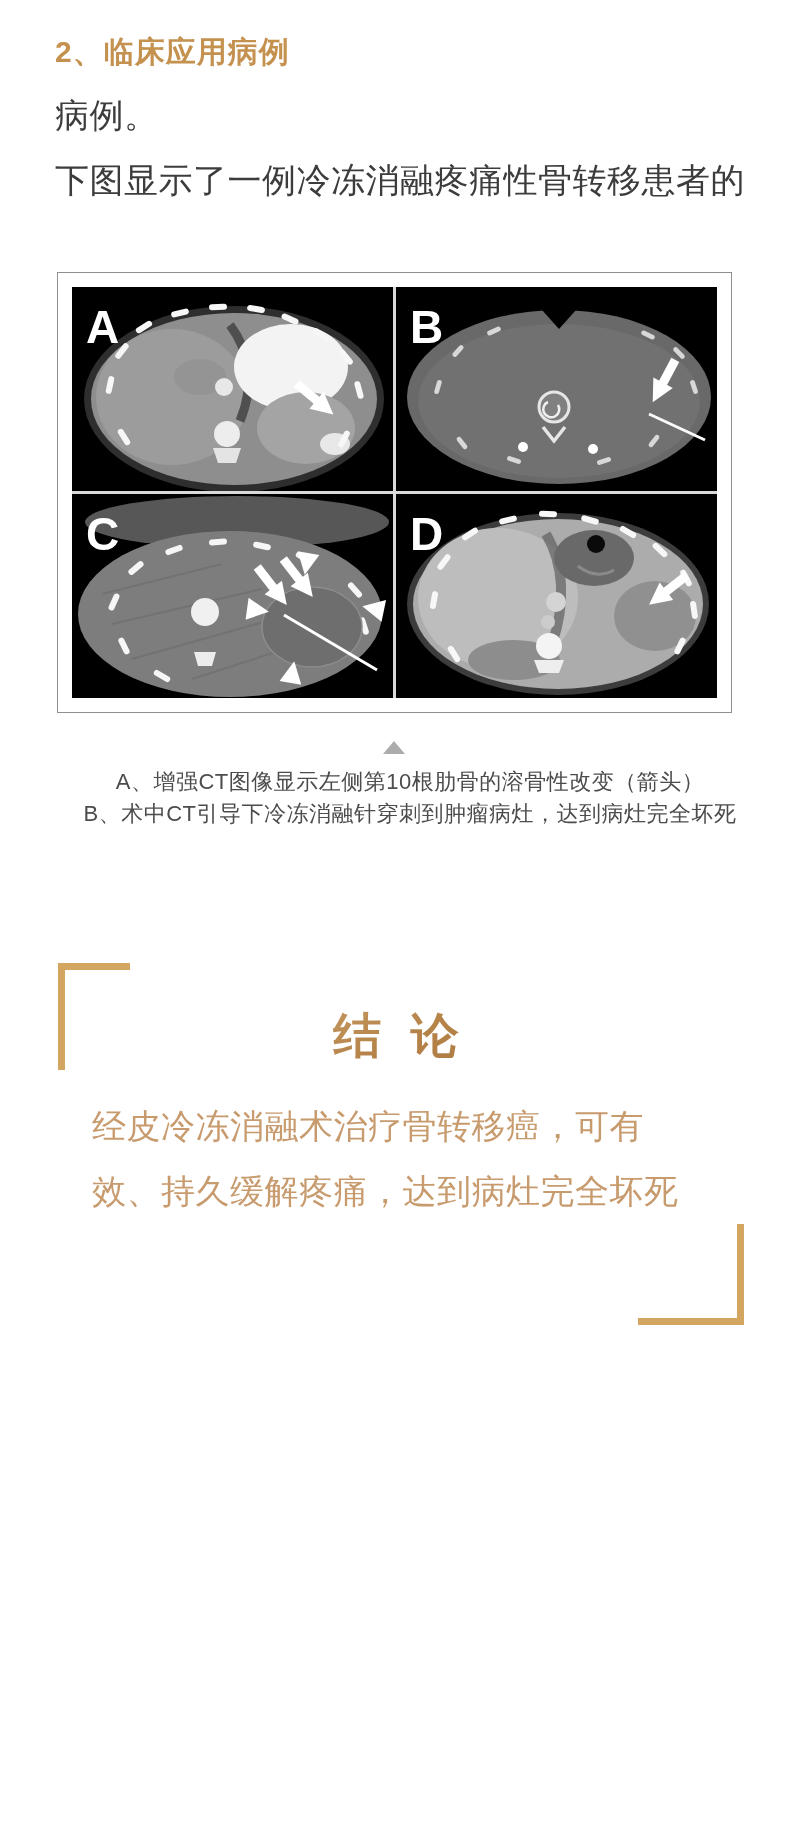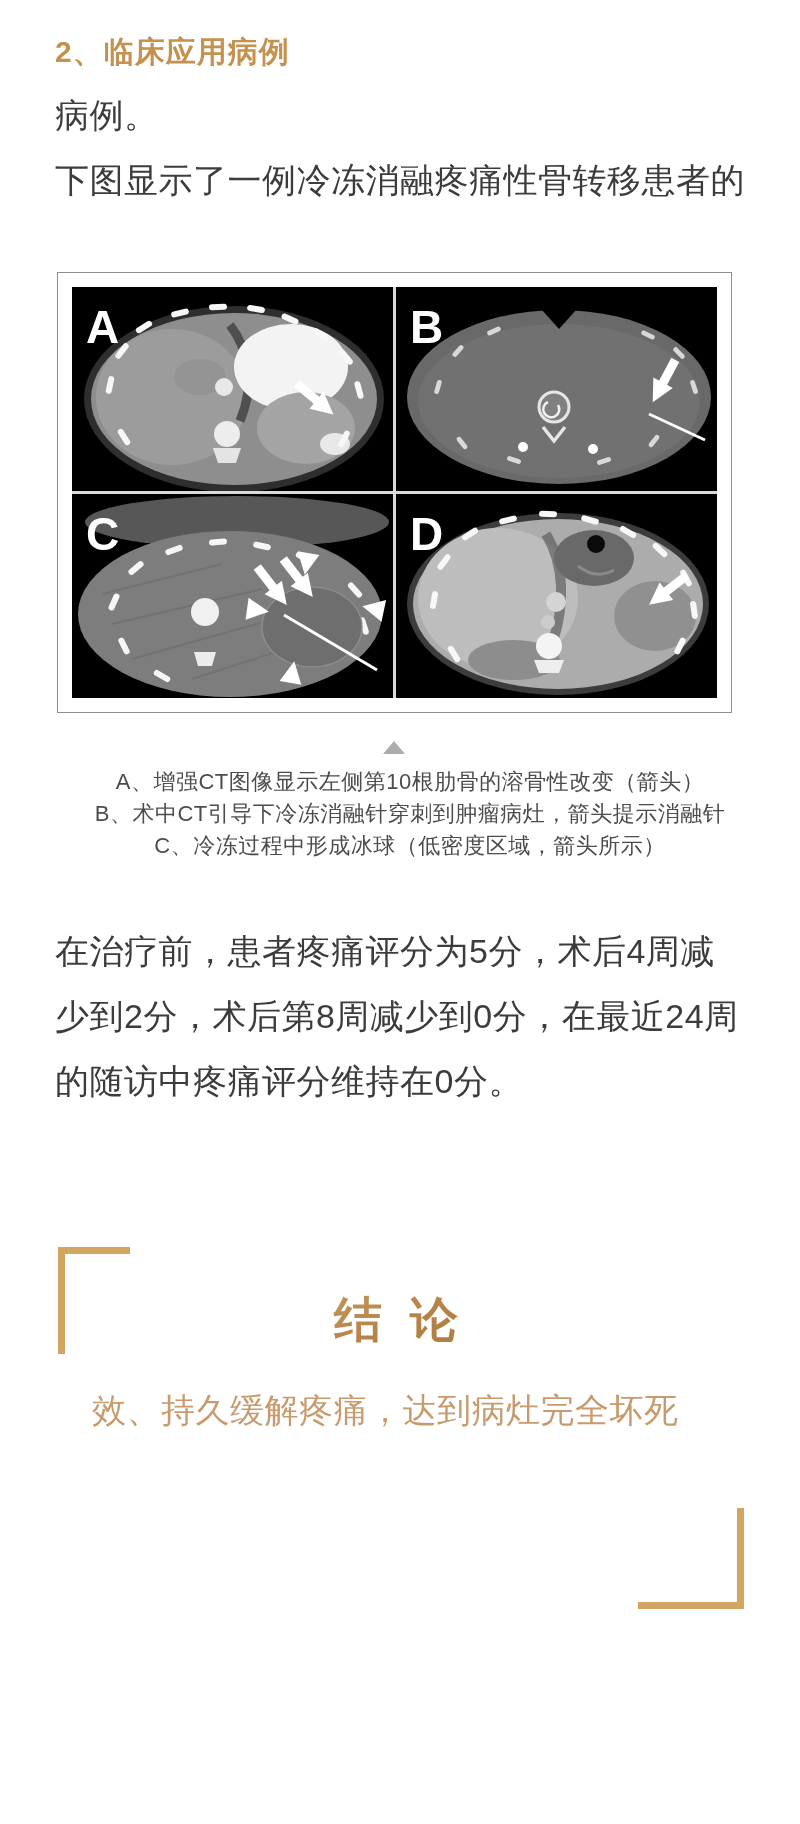--- a/index.html
+++ b/index.html
@@ -95,21 +95,21 @@
   .bracket-br {
     position: absolute;
     right: 56px; top: 261px;
     width: 106px; height: 101px;
     border-right: 7px solid #d2a660;
     border-bottom: 7px solid #d2a660;
   }
   .conclusion-title {
     padding-top: 45px;
     text-align: center;
-    font-family: Liberation Serif, serif;
+    font-family: Liberation Sans, sans-serif;
     font-size: 48px;
     line-height: 56px;
     font-weight: 700;
     letter-spacing: 8px;
     background: linear-gradient(155deg, #dcb98a 15%, #b68449 55%, #9d6c32 95%);
     -webkit-background-clip: text;
     background-clip: text;
     -webkit-text-fill-color: transparent;
     color: #b68449;
   }
@@ -282,32 +282,27 @@
         <text class="panel-label" x="14" y="56">D</text>
       </svg>
 
     </div>
   </figure>
 
   <div class="triangle-marker"></div>
 
   <div class="captions">
     <div>A、增强CT图像显示左侧第10根肋骨的溶骨性改变（箭头）</div>
-    <div>B、术中CT引导下冷冻消融针穿刺到肿瘤病灶，箭头提示消融针</div>
-    <div>C、冷冻过程中形成冰球（低密度区域，箭头所示）</div>
+    <div>B、术中CT引导下冷冻消融针穿刺到肿瘤病灶，达到病灶完全坏死</div>
   </div>
 
-  <div class="para para-pain">
-    <div>在治疗前，患者疼痛评分为5分，术后4周减</div>
-    <div>少到2分，术后第8周减少到0分，在最近24周</div>
-    <div>的随访中疼痛评分维持在0分。</div>
-  </div>
 
   <section class="conclusion">
     <div class="bracket-tl"></div>
     <h3 class="conclusion-title">结 论</h3>
     <div class="conclusion-text">
+      <div>经皮冷冻消融术治疗骨转移癌，可有</div>
       <div>效、持久缓解疼痛，达到病灶完全坏死</div>
     </div>
     <div class="bracket-br"></div>
   </section>
 
 </main>
 
 </body></html>

